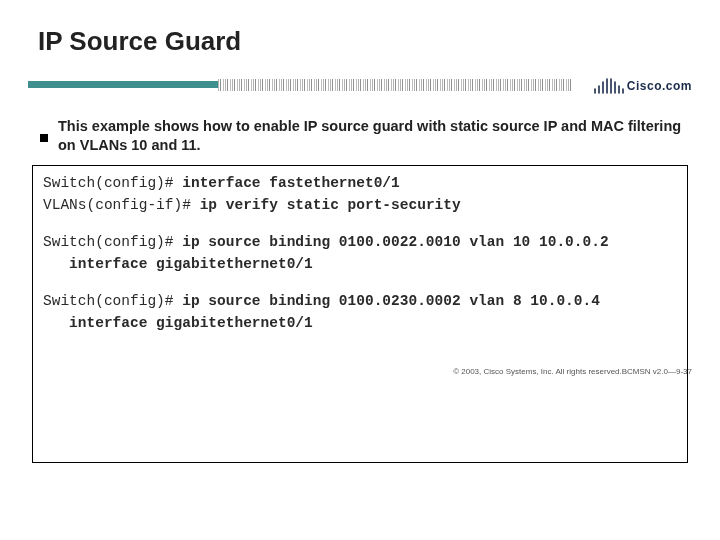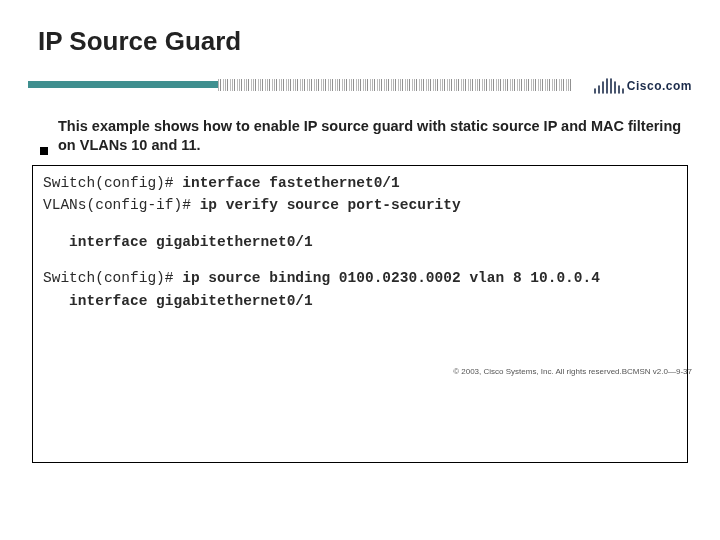--- a/index.html
+++ b/index.html
@@ -24,21 +24,21 @@
     opacity: 0.65;
   }
   .logo {
     position: absolute; right: 0; top: -2px; height: 26px; display: flex; align-items: center; 
   }
   .logo svg { display: block; }
   .logo-text {
     font-size: 12px; font-weight: bold; letter-spacing: 0.5px; color: #1b2b4a;
   }
   .bullet-row {
-    display: flex; align-items: flex-end; gap: 10px; margin: 16px 10px 10px 12px;
+    display: flex; align-items: center; gap: 10px; margin: 16px 10px 10px 12px;
   }
   .bullet-dot {
     width: 8px; height: 8px; background: #000; border-radius: 0; margin-top: 5px; flex: none;
   }
   .bullet-text {
     font-size: 14.5px; font-weight: bold; color: #222; line-height: 1.3;
   }
   .console-box {
     margin: 6px 4px 2px 4px; border: 1px solid #000; padding: 6px 10px 6px 10px;
     height: 298px; background: #fff;
@@ -82,22 +82,23 @@
     </div>
   </div>
 
   <div class="bullet-row">
     <div class="bullet-dot"></div>
     <div class="bullet-text">This example shows how to enable IP source guard with static source IP and MAC filtering on VLANs 10 and 11.</div>
   </div>
 
   <div class="console-box">
     <div class="console-line"><span class="prompt">Switch(config)# </span><span class="cmd">interface fastethernet0/1</span></div>
-    <div class="console-line"><span class="prompt">VLANs(config-if)# </span><span class="cmd">ip verify source port-security</span></div>
+    <div class="console-line"><span class="prompt">VLANs(config-if)# </span><span class="cmd">ip verify static port-security</span></div>
     <div class="console-blank"></div>
+    <div class="console-line"><span class="prompt">Switch(config)# </span><span class="cmd">ip source binding 0100.0022.0010 vlan 10 10.0.0.2</span></div>
     <div class="console-line"><span class="cmd">   interface gigabitethernet0/1</span></div>
     <div class="console-blank"></div>
     <div class="console-line"><span class="prompt">Switch(config)# </span><span class="cmd">ip source binding 0100.0230.0002 vlan 8 10.0.0.4</span></div>
     <div class="console-line"><span class="cmd">   interface gigabitethernet0/1</span></div>
   </div>
 
   <div class="footer">
     <span>© 2003, Cisco Systems, Inc. All rights reserved.</span>
     <span>BCMSN v2.0—9-37</span>
   </div>

